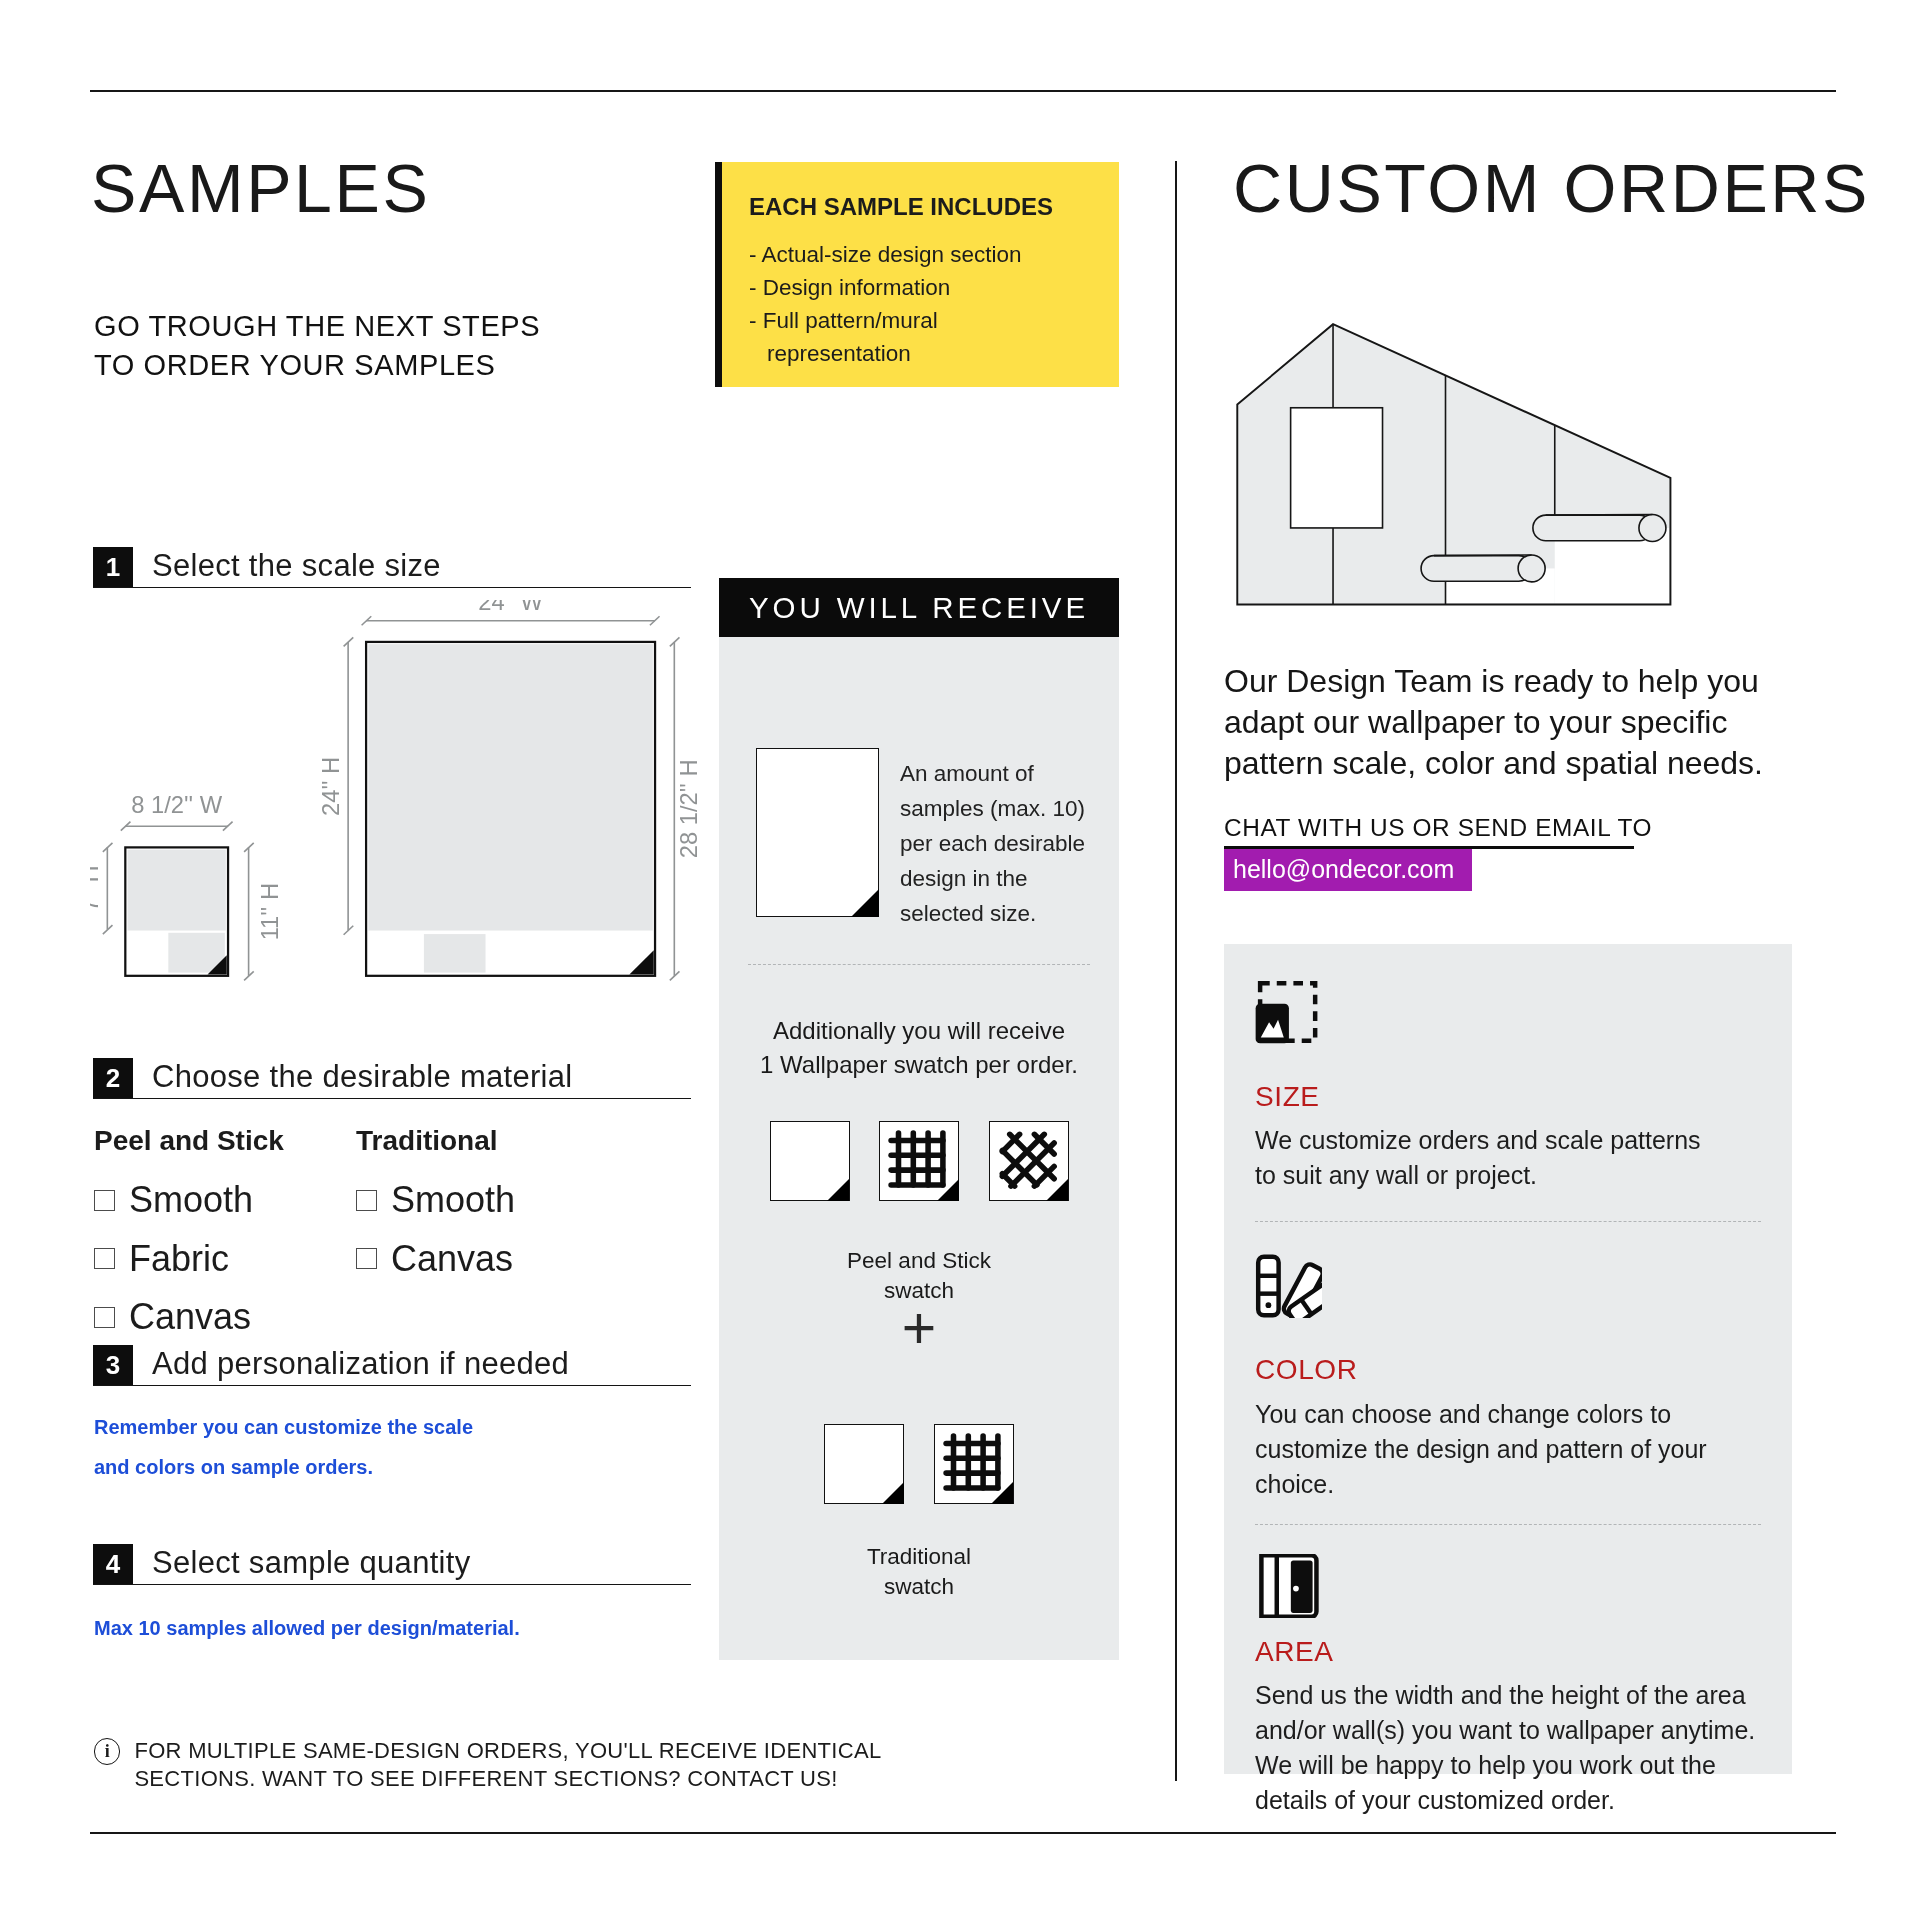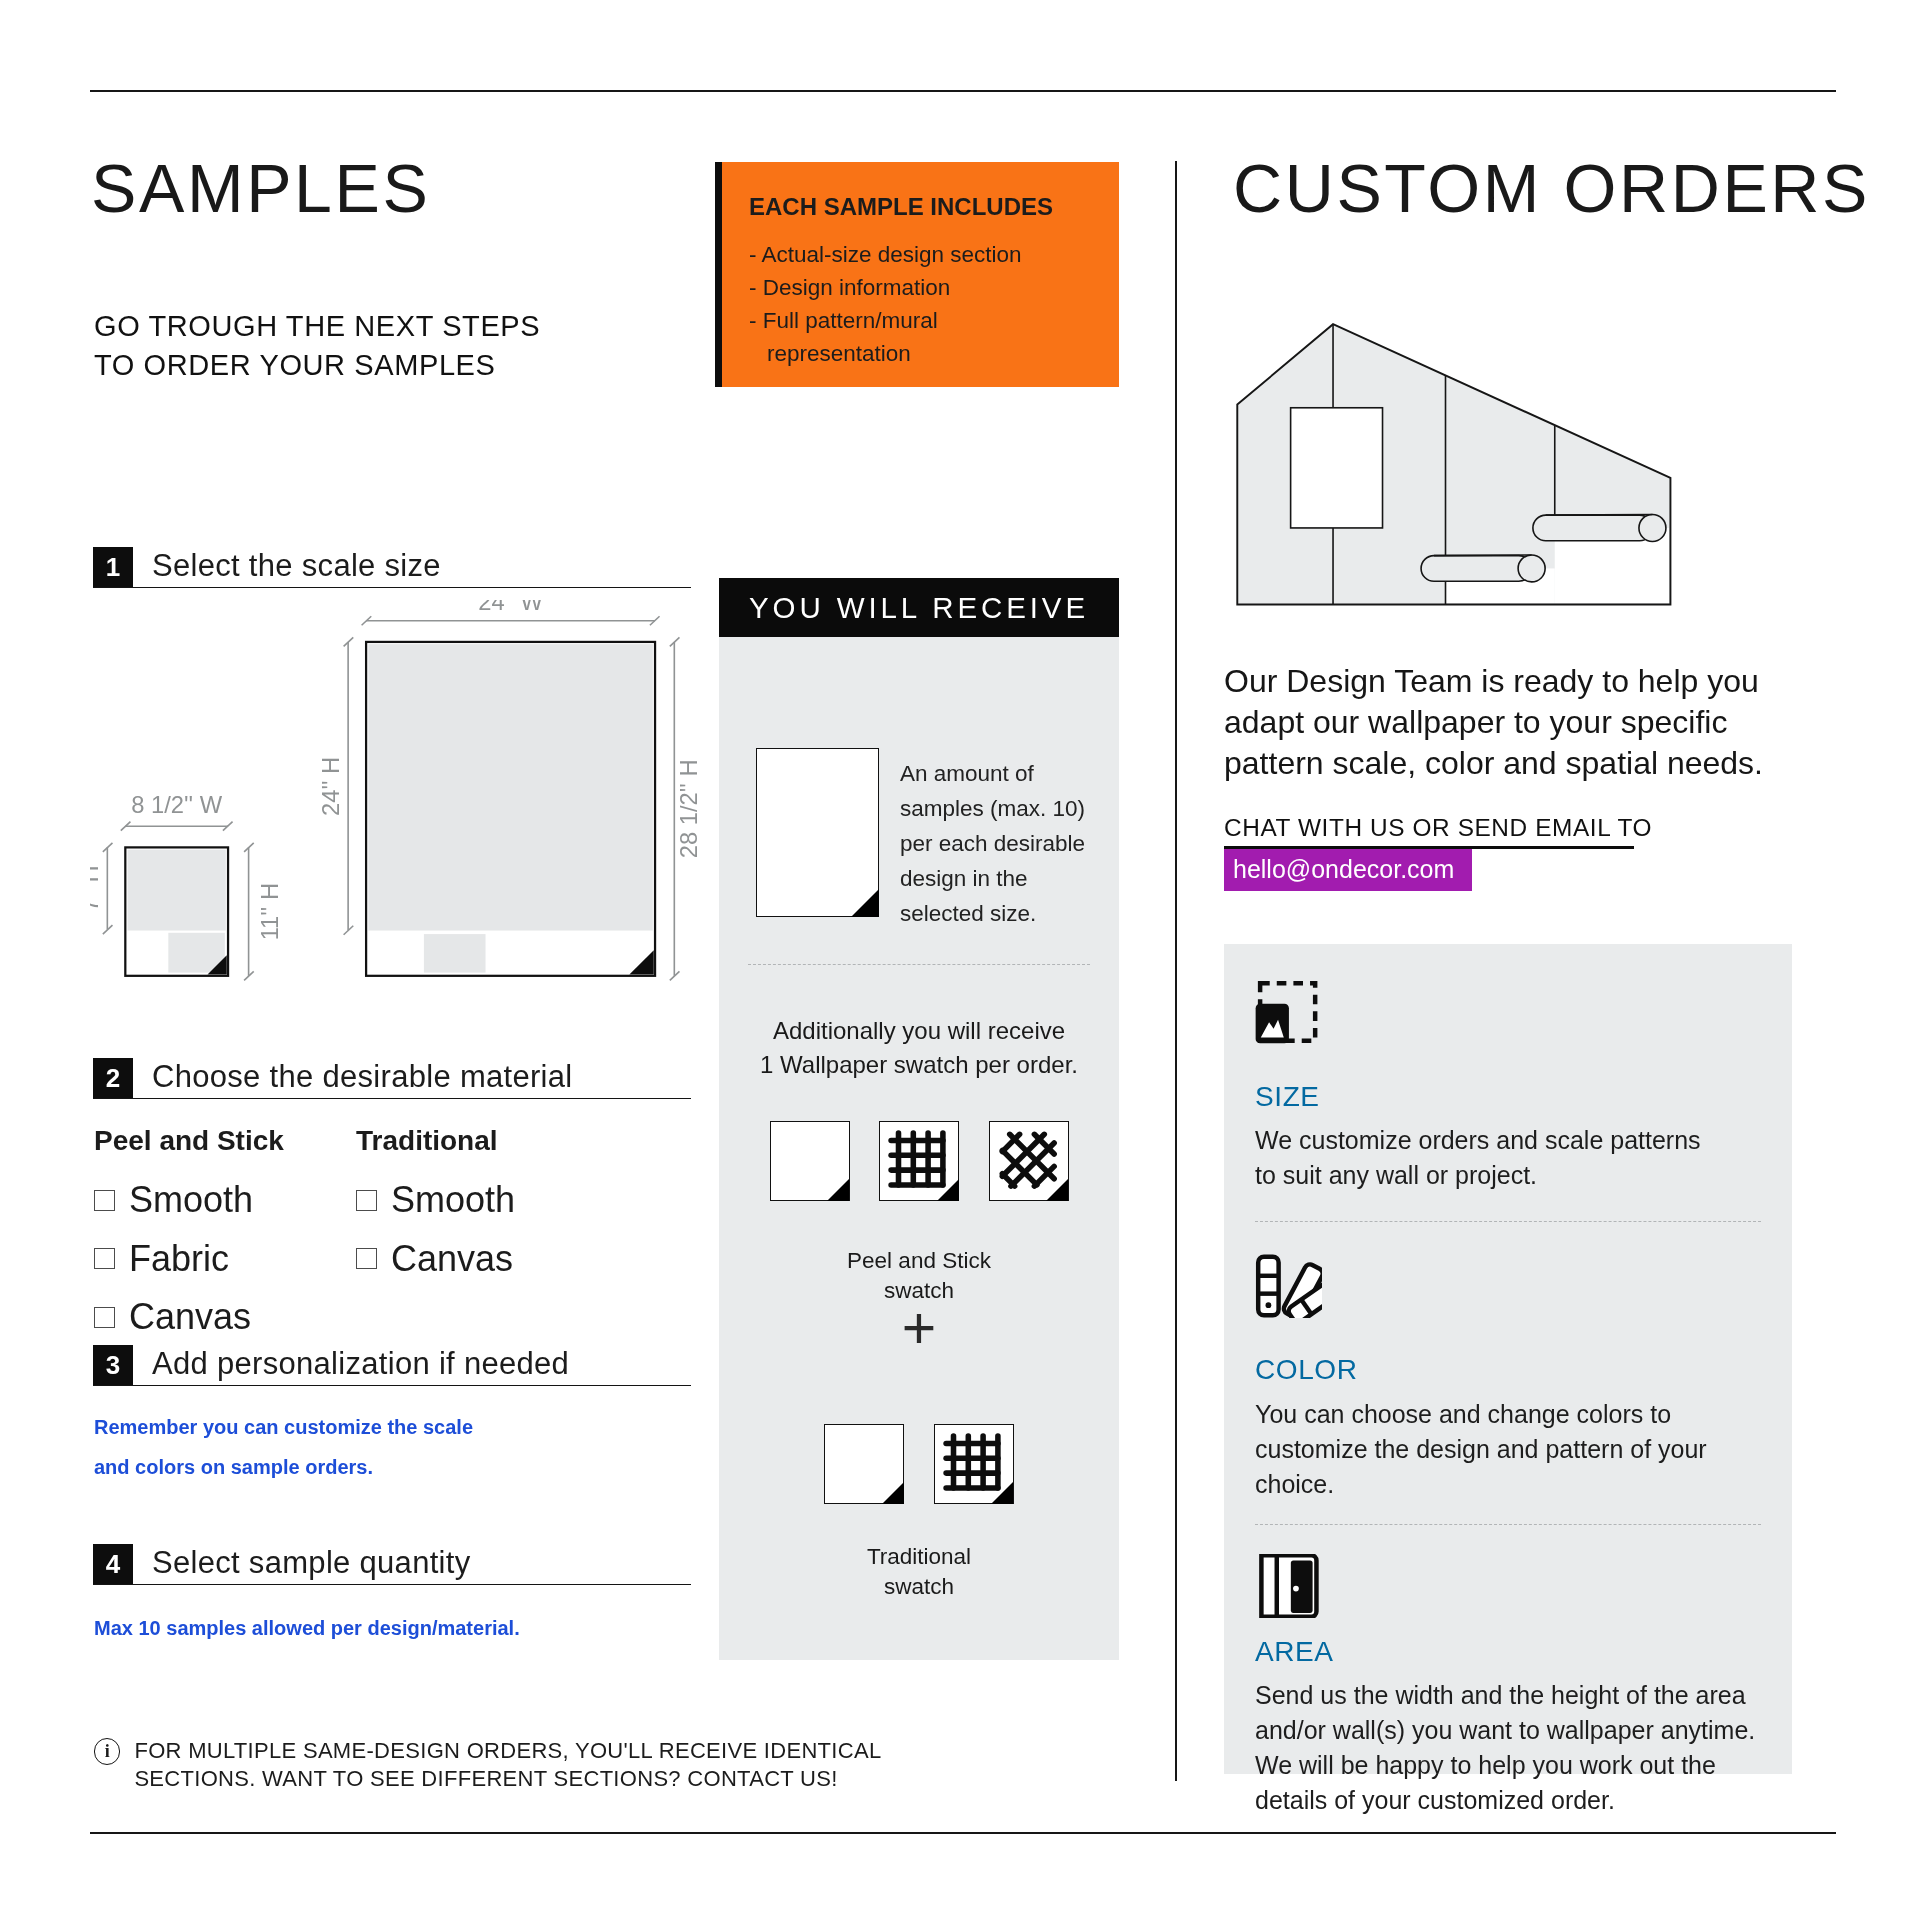--- a/index.html
+++ b/index.html
@@ -11,21 +11,21 @@
   .rule{background:#161616;height:1.9px;}
   .vdiv{width:1.9px;background:#161616;}
 
   
   .h1{font-size:68px;font-weight:400;letter-spacing:2.6px;color:#191919;white-space:nowrap;}
   .intro{font-size:29px;line-height:39px;letter-spacing:0.6px;white-space:pre-line;color:#111;}
 
   
   .includes{left:715px;top:162px;width:404px;height:225px;display:flex;}
   .includes-bar{width:7px;background:#0d0d0d;}
-  .includes-content{background:#f97316;flex:1;padding:31px 19px 19px 27px;}
+  .includes-content{background:#fde047;flex:1;padding:31px 19px 19px 27px;}
   .inc-head{font-size:24px;font-weight:700;margin-bottom:16.7px;}
   .inc-item{font-size:22.5px;line-height:33px;font-weight:400;}
   .inc-item.cont{padding-left:18px;}
 
   
   .step{display:flex;gap:19px;align-items:center;border-bottom:1.9px solid #141414;width:598px;}
   .stepnum{width:40px;height:40px;background:#0d0d0d;color:#fff;font-size:26px;font-weight:700;
            display:flex;align-items:center;justify-content:center;flex:0 0 40px;}
   .steptitle{font-size:31px;font-weight:400;letter-spacing:0.3px;padding-bottom:2.6px;}
   .stepbody{font-size:20px;line-height:40px;white-space:pre-line;color:#1d4ed8;font-weight:bold;}
@@ -62,21 +62,21 @@
   .swlabel{position:absolute;left:0;width:100%;text-align:center;font-size:22.5px;line-height:30px;
            white-space:pre-line;color:#1a1a1a;}
   .plus{position:absolute;left:0;width:100%;text-align:center;font-size:59px;font-weight:400;color:#2a2a2a;}
 
   
   .r-intro{font-size:32px;line-height:41px;white-space:pre-line;color:#161616;}
   .chatlbl{font-size:24.4px;letter-spacing:0.6px;color:#111;}
   .chatline{height:3.2px;background:#0c0c0c;}
   .email{background:#a21caf;color:#fff;font-size:25px;padding:5.8px 18px 7.7px 9px;display:inline-block;}
   .features{left:1224px;top:944px;width:568px;height:830px;background:#e9ebec;padding:36px 31px;box-sizing:border-box;}
-  .f-head{font-size:28px;letter-spacing:0.6px;color:#0369a1;}
+  .f-head{font-size:28px;letter-spacing:0.6px;color:#b91c1c;}
   .f-body{font-size:25px;line-height:35px;white-space:pre-line;color:#1d1d1d;margin-top:10.3px;}
   .f-icon{display:block;}
 </style>
 </head>
 <body>
 
 <div id="canvas">
 
   <div class="rule abs" style="left:90px;top:90px;width:1746px;"></div>
   <div class="rule abs" style="left:90px;top:1832px;width:1746px;"></div>

